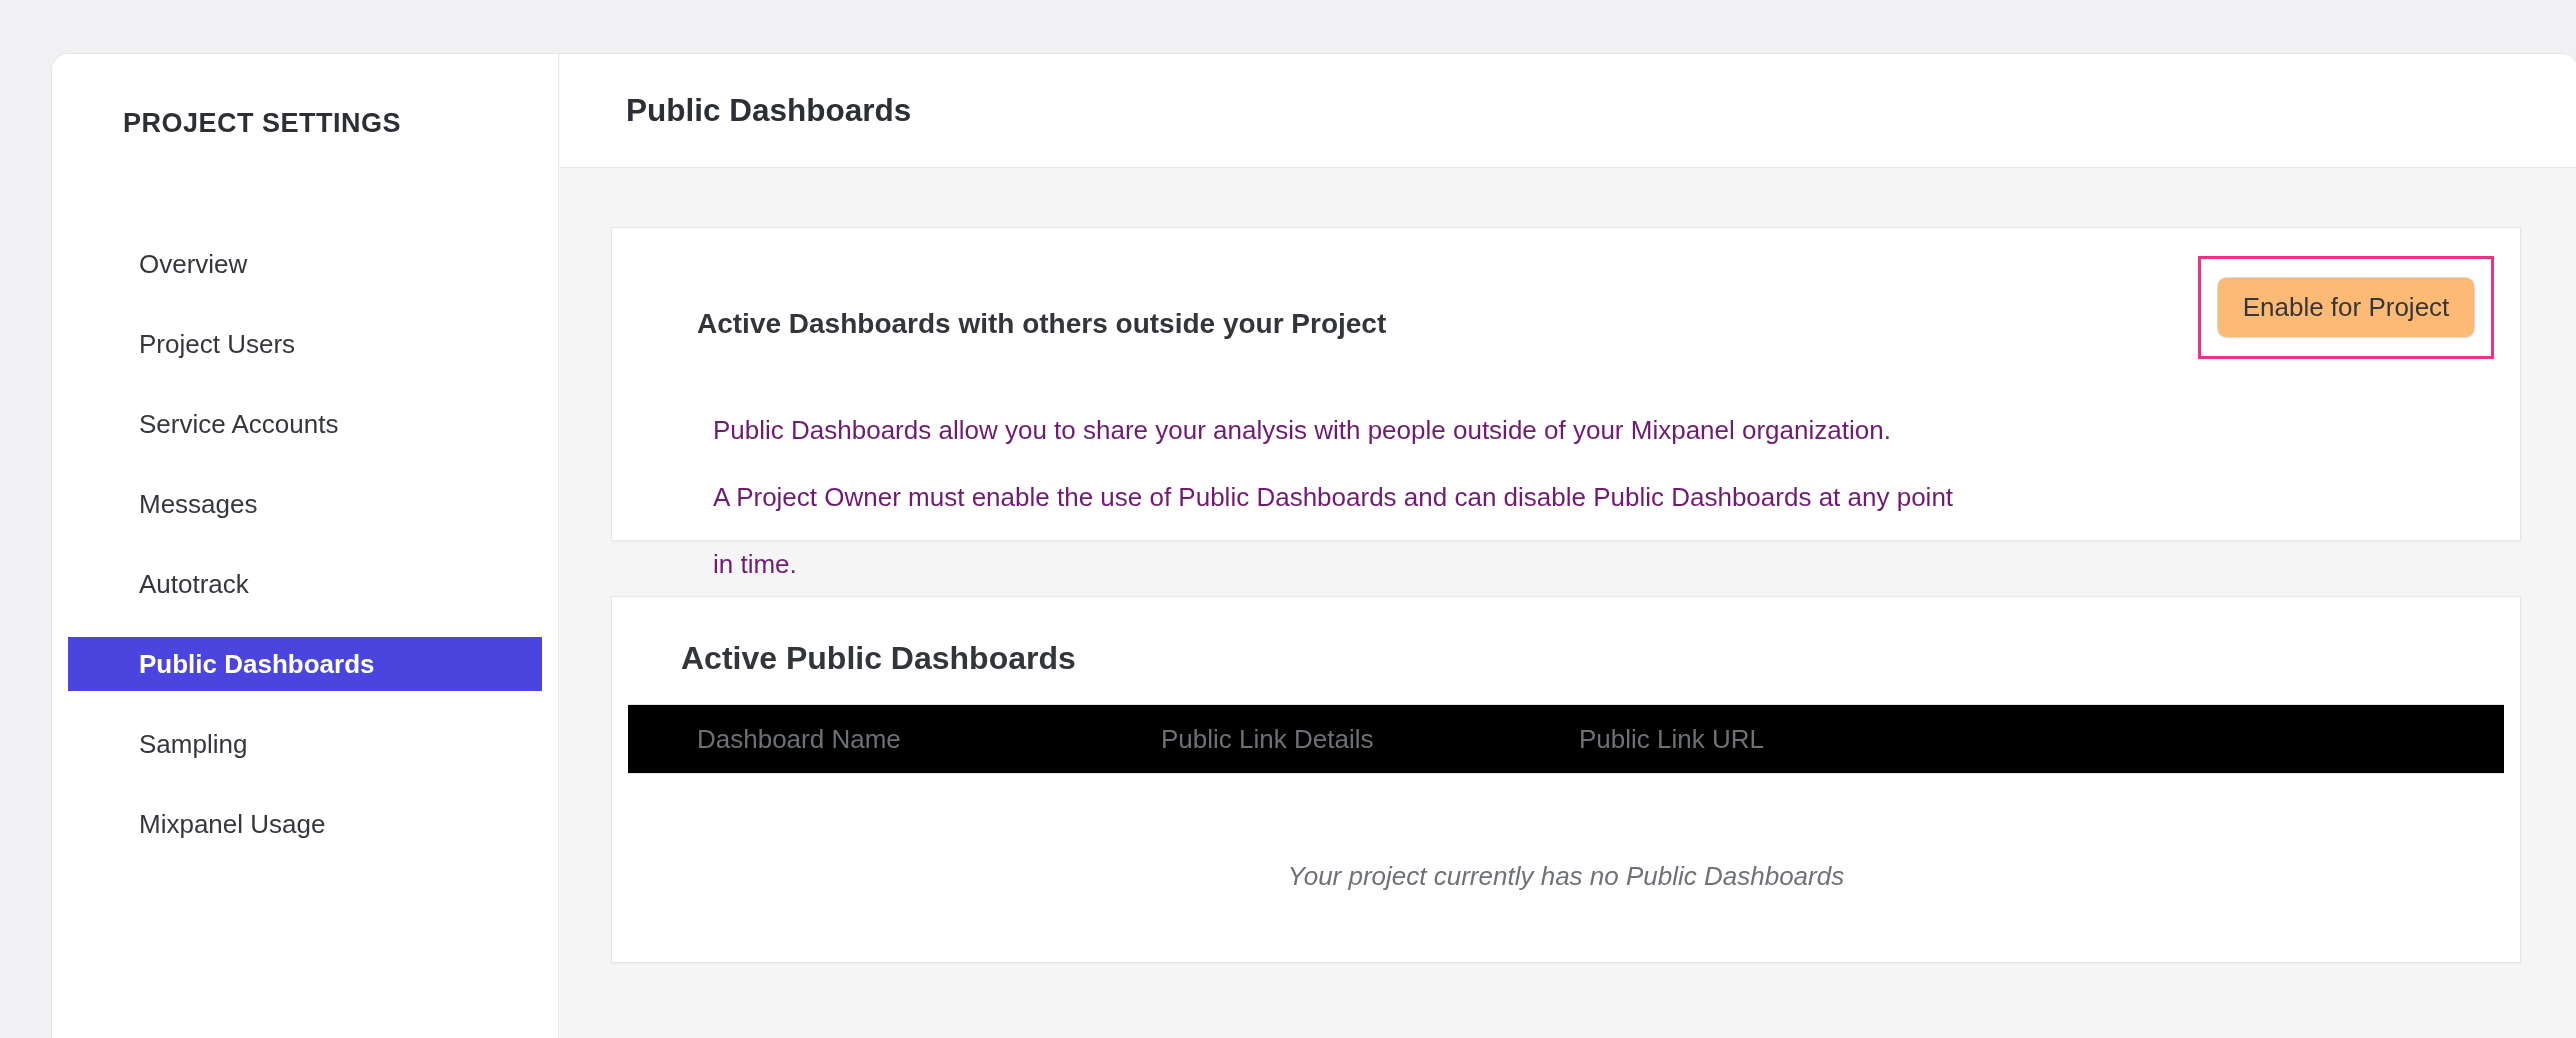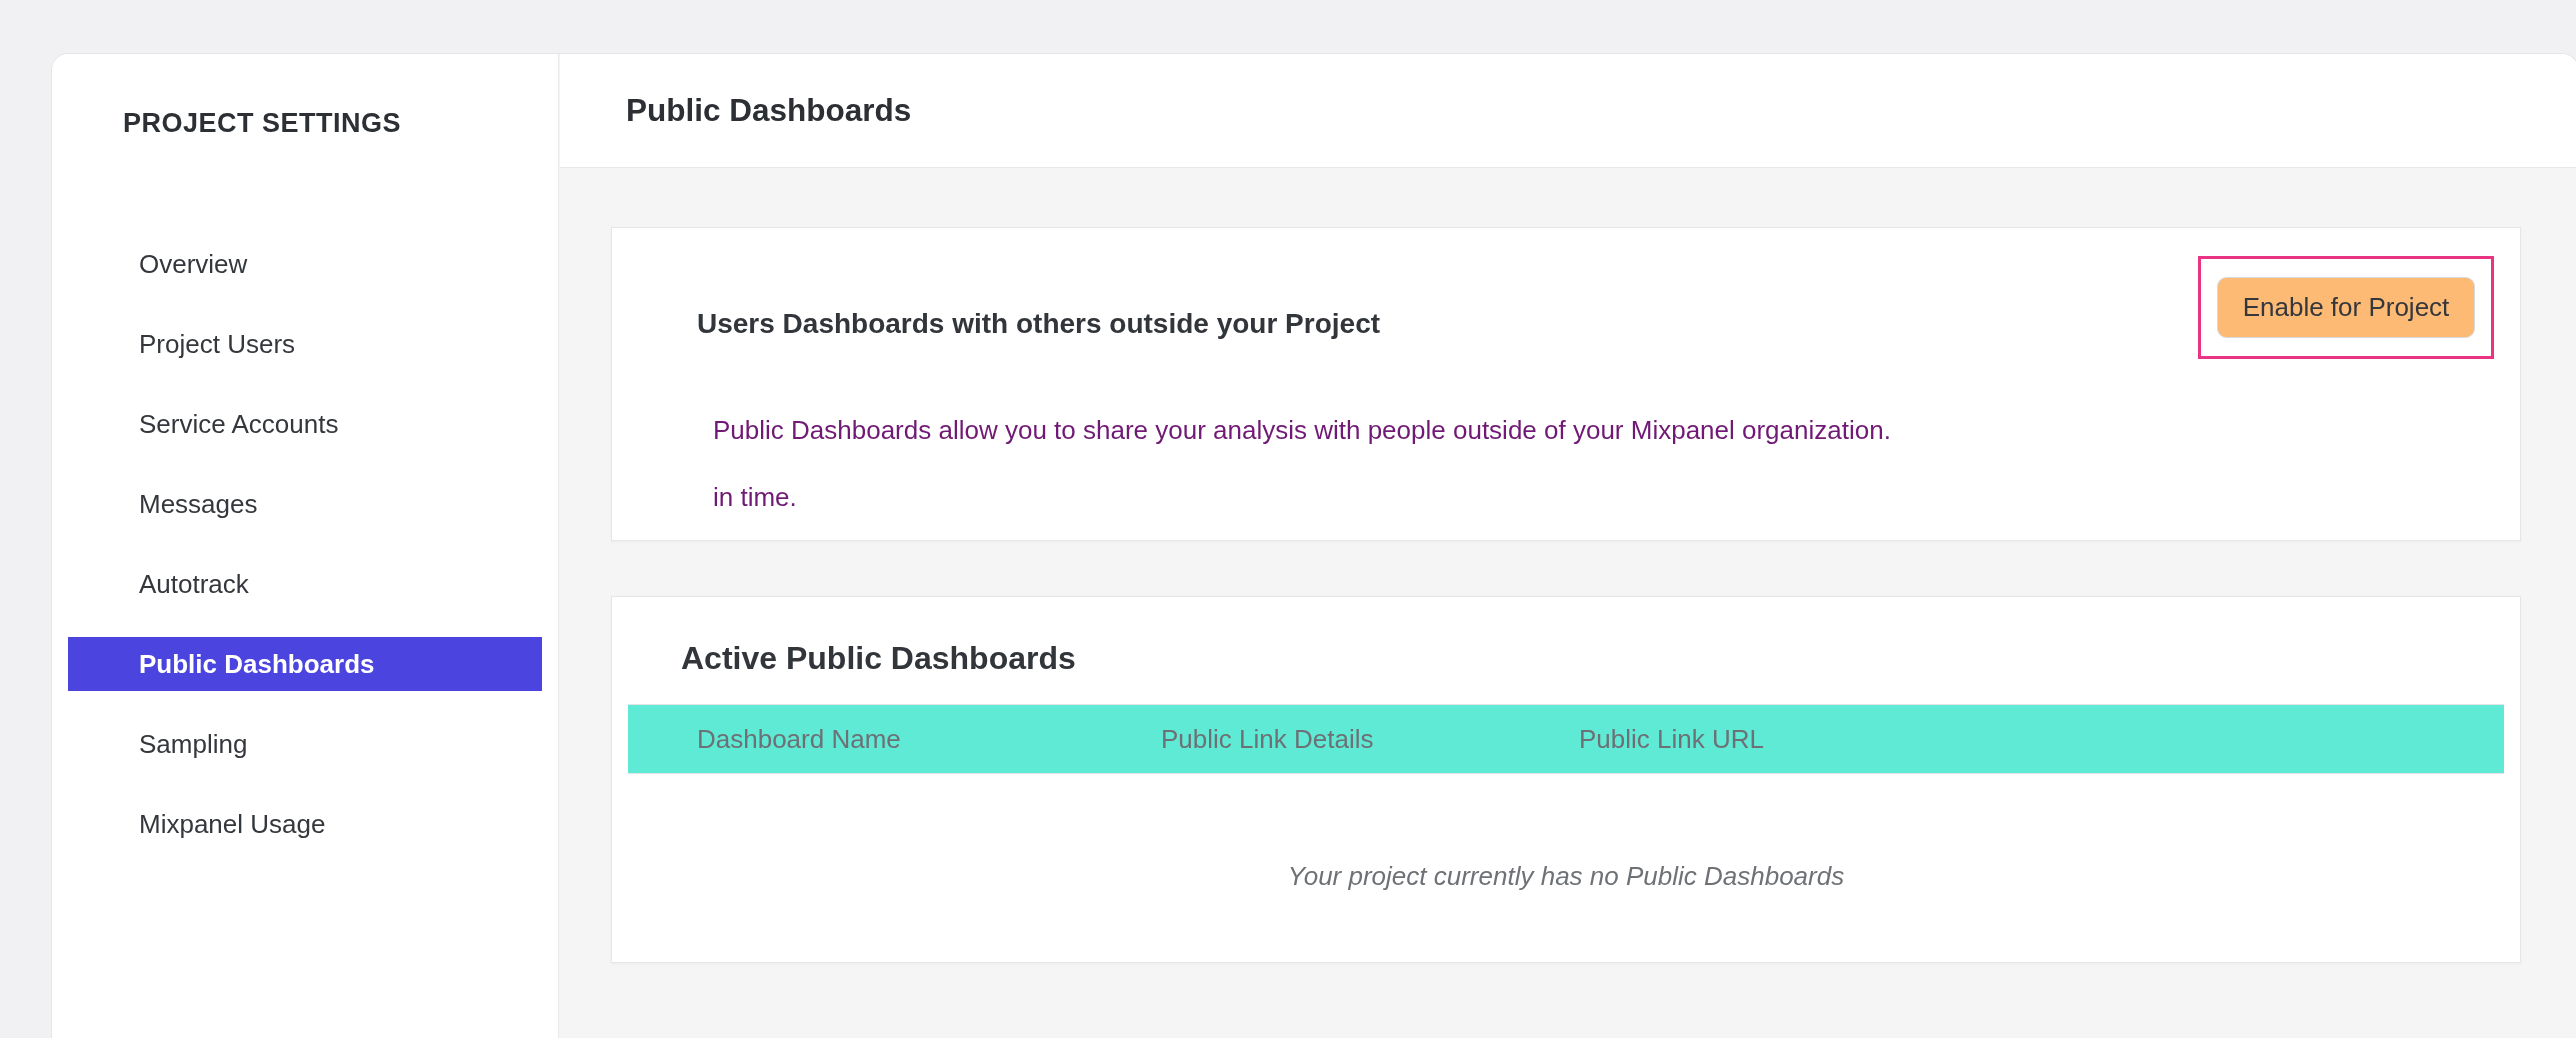--- a/index.html
+++ b/index.html
@@ -152,21 +152,21 @@
     display: flex;
     align-items: center;
     padding-left: 53px;
     font-size: 32px;
     font-weight: bold;
     color: #32363b;
   }
   .table-header-row {
     position: relative;
     height: 70px;
-    background: #5eead4;
+    background: #000000;
     border-top: 1px solid #e4e4e7;
     border-bottom: 1px solid #e4e4e7;
     text-decoration: underline;
   }
   .th {
     position: absolute;
     top: 0; height: 100%;
     display: flex;
     align-items: center;
     font-size: 26px;
@@ -220,23 +220,24 @@
         </div>
       </div>
     </div>
 
     <div class="main-header">
       <div class="page-title">Public Dashboards</div>
     </div>
 
     <div class="card share-card">
       <div class="share-content">
-        <div class="share-title">Users Dashboards with others outside your Project</div>
+        <div class="share-title">Active Dashboards with others outside your Project</div>
         <div class="share-body">
           <div>Public Dashboards allow you to share your analysis with people outside of your Mixpanel organization.</div>
+          <div>A Project Owner must enable the use of Public Dashboards and can disable Public Dashboards at any point</div>
           <div>in time.</div>
         </div>
         <div class="share-link-row">
           <span class="share-link-arrow">→</span>
         </div>
       </div>
       <div class="pink-box">
         <div class="enable-button">Enable for Project</div>
       </div>
     </div>

